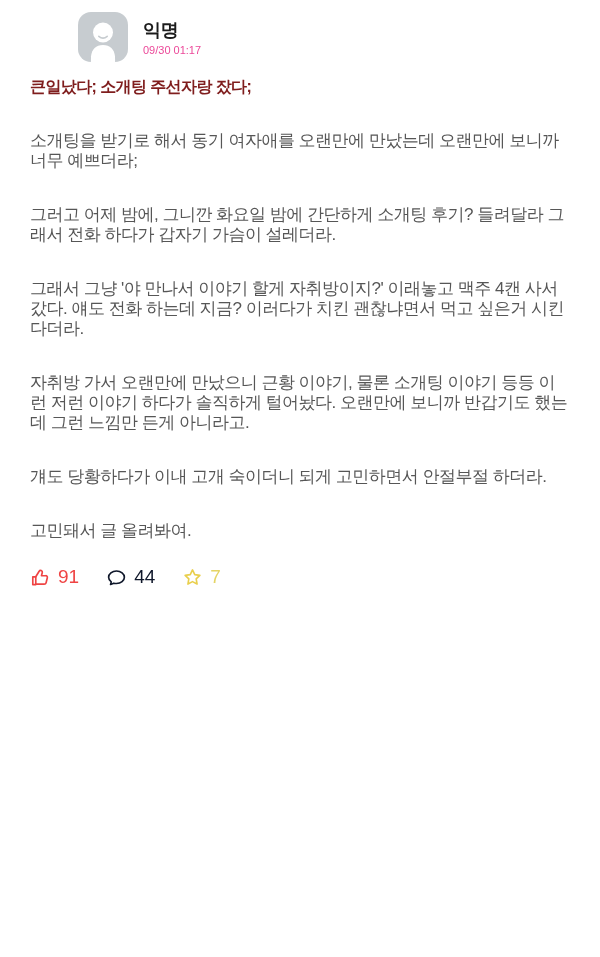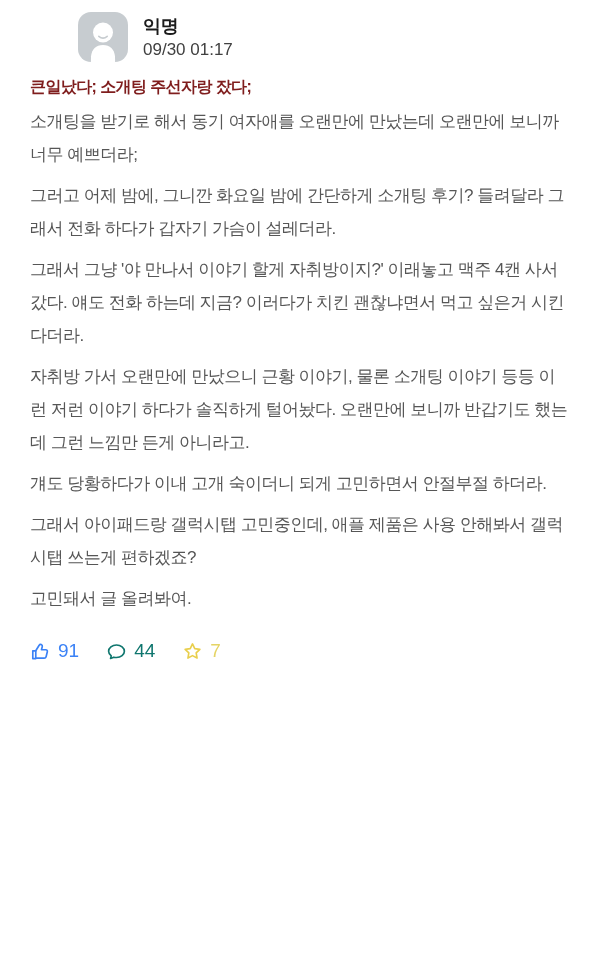--- a/index.html
+++ b/index.html
@@ -30,56 +30,56 @@
     cursor: pointer;
   }
   .author-meta { display: flex; flex-direction: column; gap: 2px; }
   .author-name {
     font-size: 18px;
     font-weight: bold;
     color: #1b1b1b;
     letter-spacing: -0.3px;
   }
   .post-time {
-    font-size: 17px;
-    color: #404040;
+    font-size: 11px;
+    color: #ec4899;
   }
   .post-title {
     margin-top: 15px;
     font-size: 16px;
     font-weight: bold;
     color: #7f1d1d;
     letter-spacing: -0.6px;
     line-height: 1.25;
   }
   .post-body p {
-    margin-top: 8px;
+    margin-top: 34px;
     font-size: 17px;
-    line-height: 33px;
+    line-height: 20px;
     color: #565656;
     letter-spacing: -0.5px;
     word-break: break-all;
   }
   .post-footer {
     margin-top: 25px;
     display: flex;
     align-items: center;
     gap: 27px;
   }
   .stat {
     display: flex;
     align-items: center;
     gap: 7px;
     font-size: 19px;
     cursor: pointer;
     user-select: none;
   }
   .stat svg { display: block; }
-  .stat-likes    { color: #3b82f6; }
-  .stat-comments { color: #0f766e; align-items: flex-end; }
+  .stat-likes    { color: #ef4444; }
+  .stat-comments { color: #0f172a; align-items: flex-end; }
   .stat-scraps   { color: #e9cf4d; }
   .stat-scraps .stat-count { color: #e5d465; }
 </style>
 </head>
 <body>
 
 <div class="page">
   <div class="post">
 
     <div class="post-header">
@@ -98,21 +98,20 @@
     </div>
 
     <h1 class="post-title">큰일났다; 소개팅 주선자랑 잤다;</h1>
 
     <div class="post-body">
       <p>소개팅을 받기로 해서 동기 여자애를 오랜만에 만났는데 오랜만에 보니까 너무 예쁘더라;</p>
       <p>그러고 어제 밤에, 그니깐 화요일 밤에 간단하게 소개팅 후기? 들려달라 그래서 전화 하다가 갑자기 가슴이 설레더라.</p>
       <p>그래서 그냥 '야 만나서 이야기 할게 자취방이지?' 이래놓고 맥주 4캔 사서 갔다. 얘도 전화 하는데 지금? 이러다가 치킨 괜찮냐면서 먹고 싶은거 시킨다더라.</p>
       <p>자취방 가서 오랜만에 만났으니 근황 이야기, 물론 소개팅 이야기 등등 이런 저런 이야기 하다가 솔직하게 털어놨다. 오랜만에 보니까 반갑기도 했는데 그런 느낌만 든게 아니라고.</p>
       <p>걔도 당황하다가 이내 고개 숙이더니 되게 고민하면서 안절부절 하더라.</p>
-      <p>그래서 아이패드랑 갤럭시탭 고민중인데, 애플 제품은 사용 안해봐서 갤럭시탭 쓰는게 편하겠죠?</p>
       <p>고민돼서 글 올려봐여.</p>
     </div>
 
     <div class="post-footer">
 
       <div class="stat stat-likes">
         <svg width="21" height="21" viewBox="0 0 24 24" fill="none" stroke="currentColor" stroke-width="1.9" stroke-linejoin="round" stroke-linecap="round">
           <path d="M3.2 11.2 h3.4 v9 H3.2 z"></path>
           <path d="M6.6 19.6 h9.6 a2.3 2.3 0 0 0 2.2 -1.7 l1.4 -5.6 a1.9 1.9 0 0 0 -1.85 -2.35 h-4.85 l.95 -3.7 a1.95 1.95 0 0 0 -3.6 -1.4 L6.6 11.2"></path>
         </svg>

